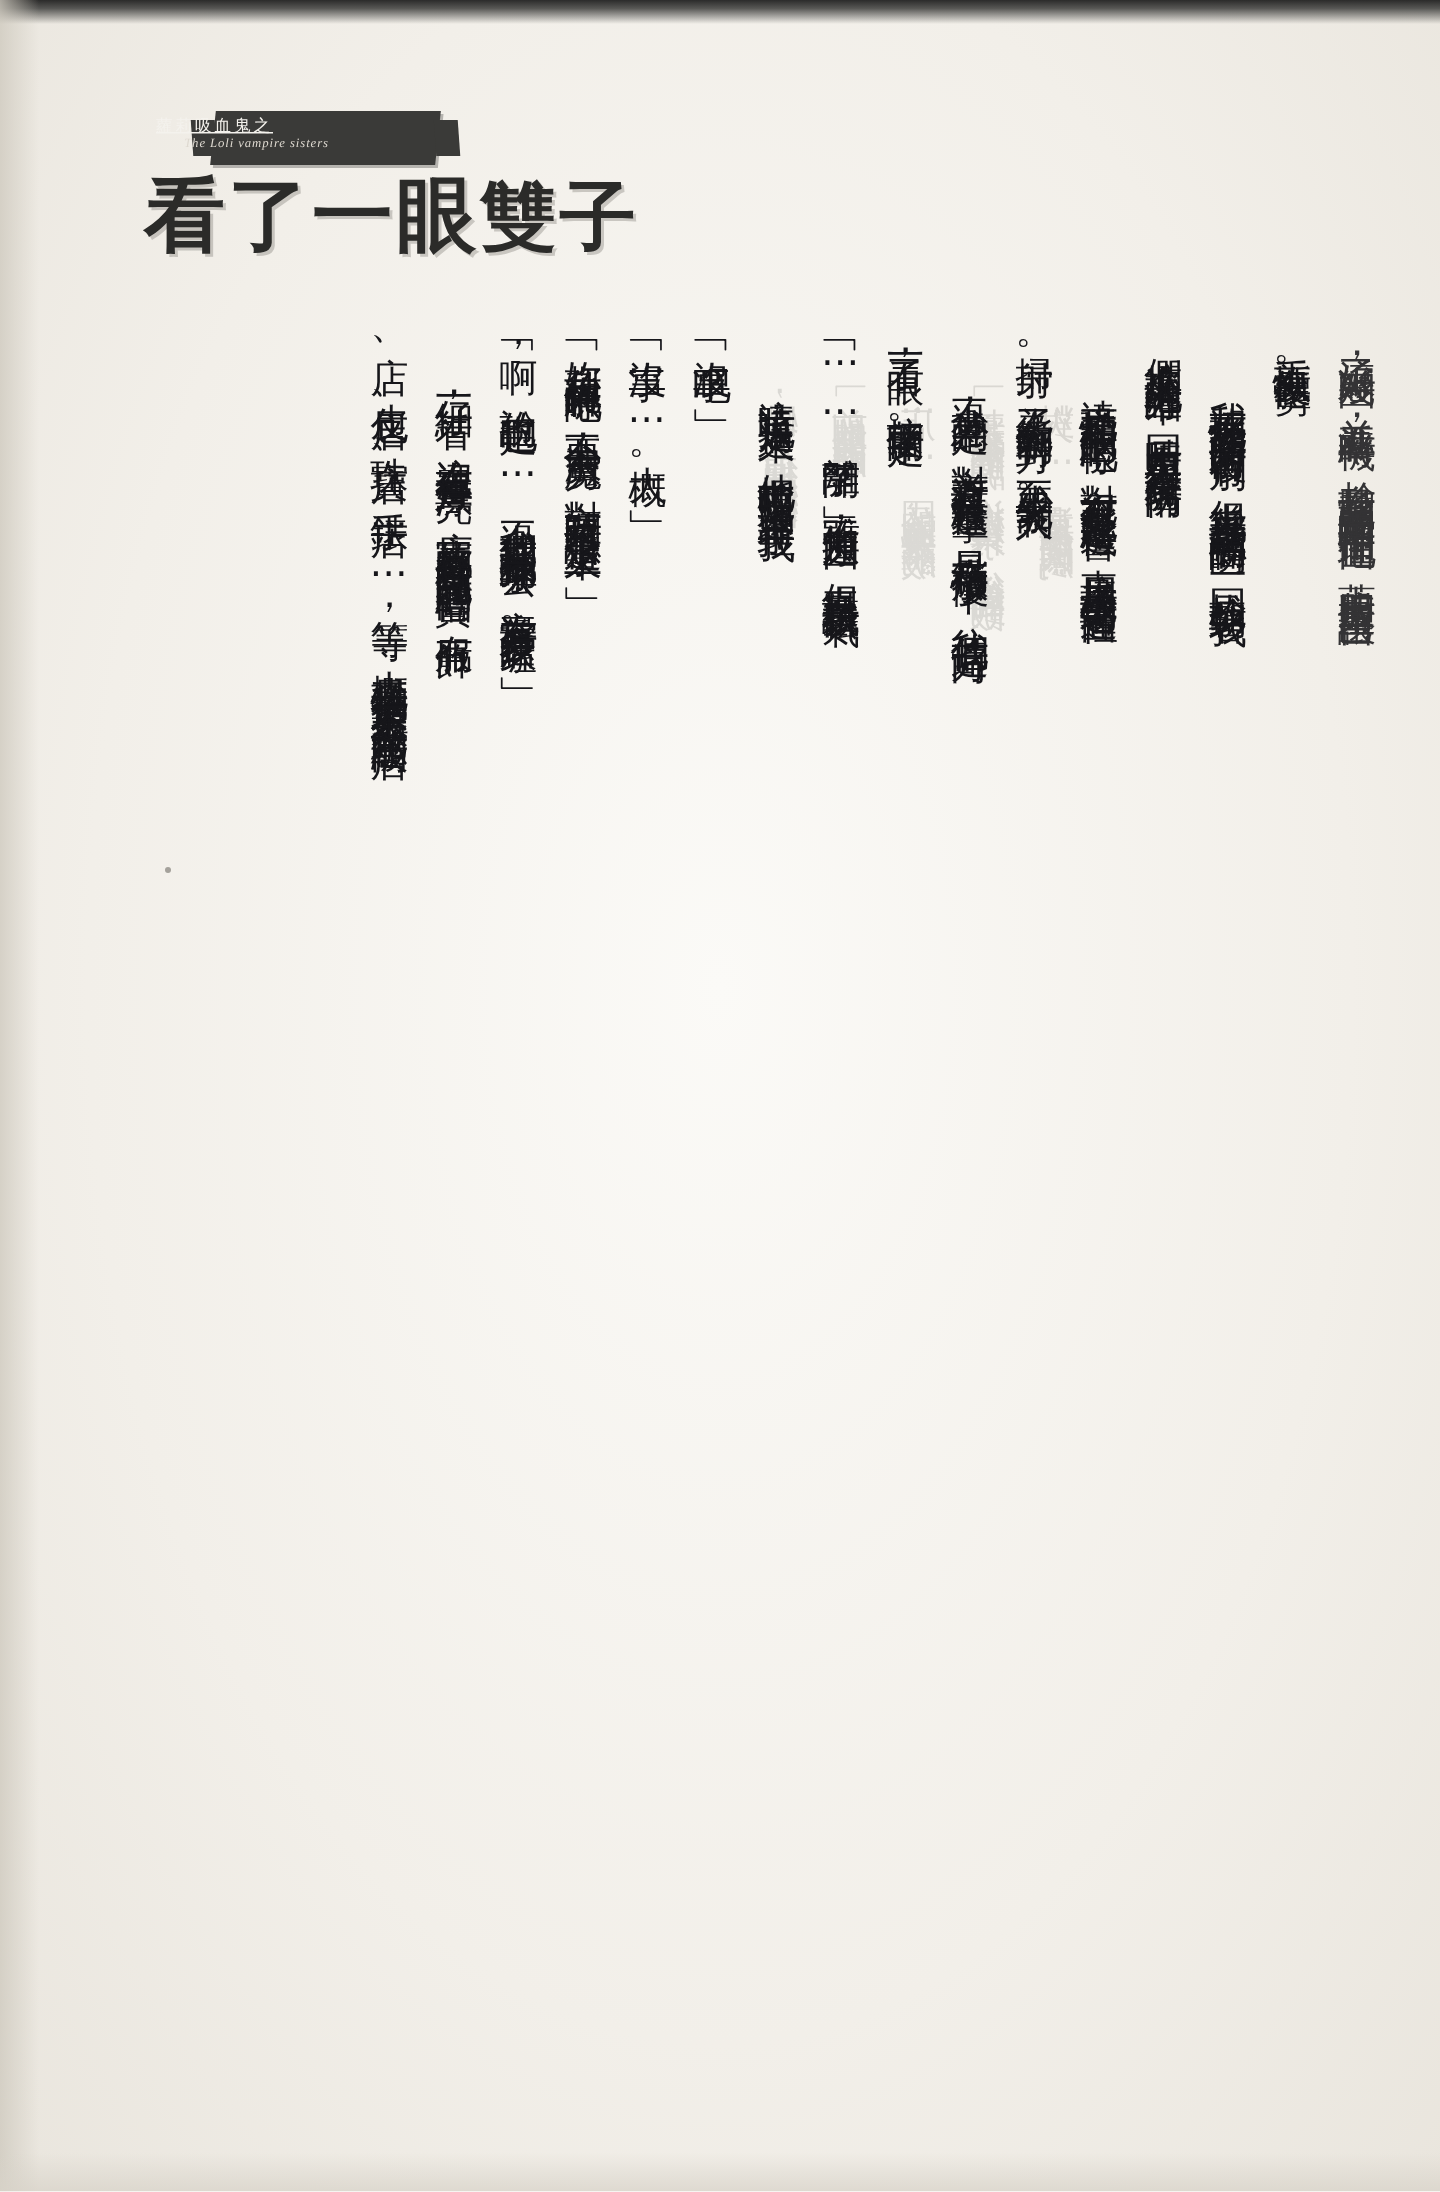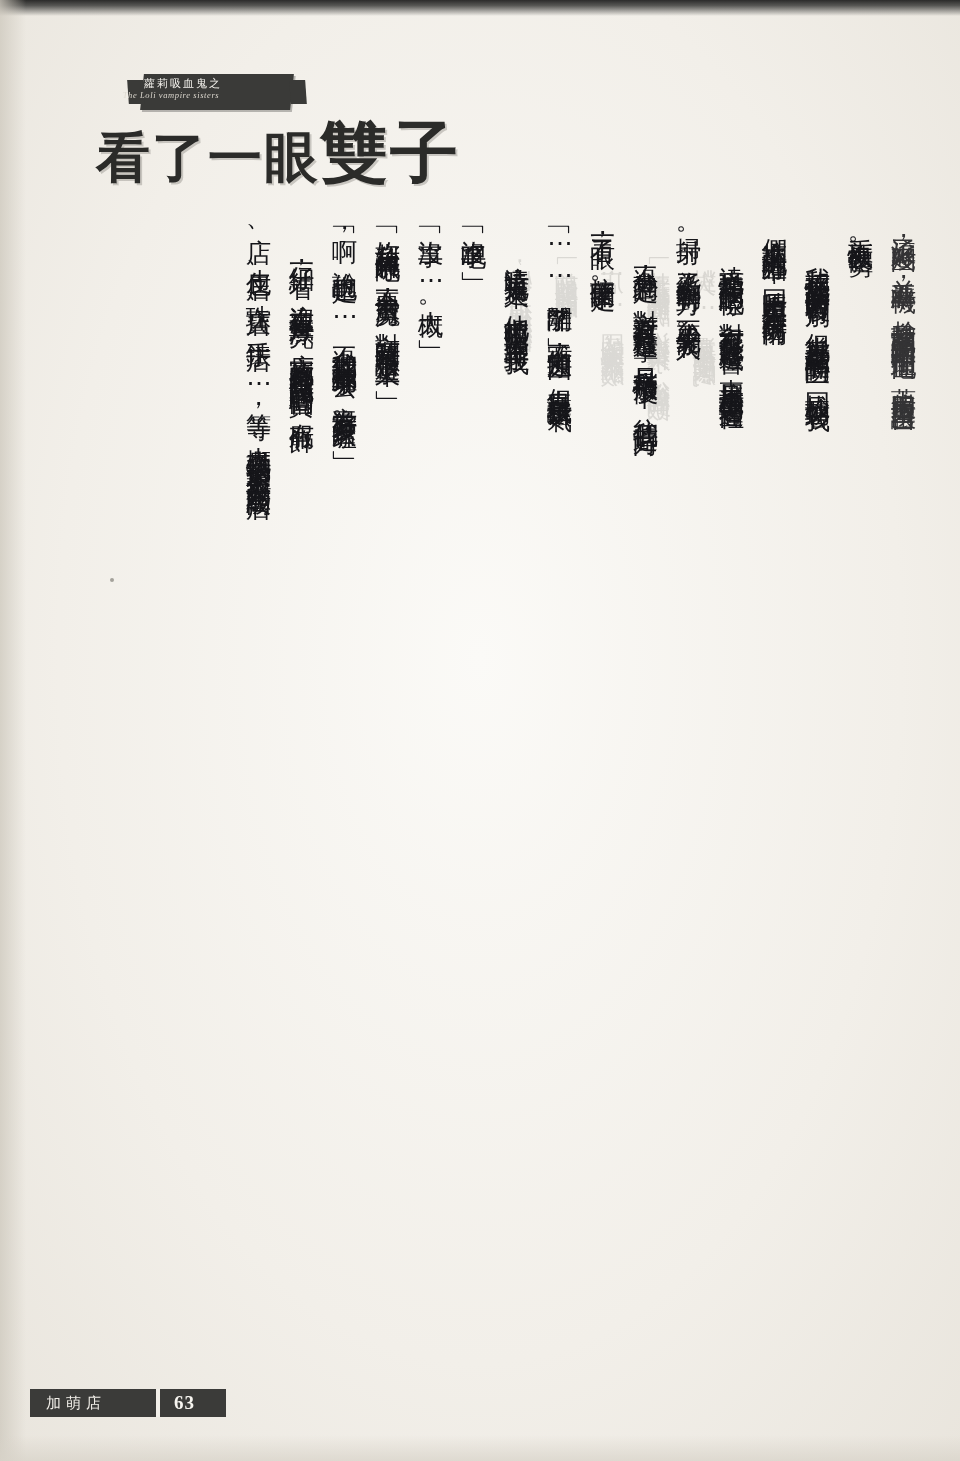--- a/index.html
+++ b/index.html
@@ -68,28 +68,28 @@
     position: absolute;
     top: 6px;
     width: 16px;
     height: 24px;
     background: #3a3a38;
   }
   .logo-ribbon:before { left: -14px; transform: skewX(10deg); }
   .logo-ribbon:after  { right: -14px; transform: skewX(10deg); }
   .logo-ribbon-cn {
     position: absolute;
-    left: 20px;
+    left: 8px;
     top: 2px;
     width: 134px;
-    text-align: center;
     color: #f4f2ed;
     font-size: 11px;
     letter-spacing: 2px;
     font-family: "DejaVu Sans", sans-serif;
+    text-decoration: underline;
   }
   .logo-ribbon-en {
     position: absolute;
     left: 8px;
     top: 16px;
     width: 134px;
     text-align: center;
     color: #ded9d0;
     font-size: 8.5px;
     letter-spacing: .6px;
@@ -102,21 +102,21 @@
     top: 34px;
     font-family: "DejaVu Serif", serif;
     font-size: 54px;
     font-weight: 700;
     color: #2b2b29;
     letter-spacing: 2px;
     text-shadow: 2px 2px 0 rgba(120,118,112,.35);
     white-space: nowrap;
   }
   .logo-title .big {
-    font-size: 68px;
+    font-size: 51px;
   }
 
   
   .body-text {
     position: absolute;
     top: 218px;
     left: 112px;
     right: 44px;
     height: 1120px;
     display: flex;
@@ -264,19 +264,13 @@
     <div class="col">「……離開了？」雖不知道原因，但真是讓我鬆了口氣。</div>
     <div class="col">　這時達克走了過來，他把槍收了回去一邊伸出手拉我：</div>
     <div class="col">「沒事吧？」</div>
     <div class="col">「沒事……大概。」</div>
     <div class="col">「妳超負荷先解除吧，不要浪費魔力，對方短時間應該不會追上來了。」</div>
     <div class="col">「啊，說的也是……不過我們到底被撞到哪去了？旁邊有好多店家喔。」</div>
     <div class="col">　仔細一看，這裡布置得好漂亮，店家賣的都是各種時尚品牌的高檔貨，有服飾</div>
     <div class="col">店、皮包店、珠寶店、手錶店……等等，大概是我們這類窮人不太會去光顧的高級店</div>
   </div>
 
-  <div class="footer">
-    <div class="footer-bar"></div>
-    <div class="footer-label">加萌店</div>
-    <div class="footer-sep"></div>
-    <div class="footer-page">63</div>
-  </div>
 </div>
 
 </body></html>

